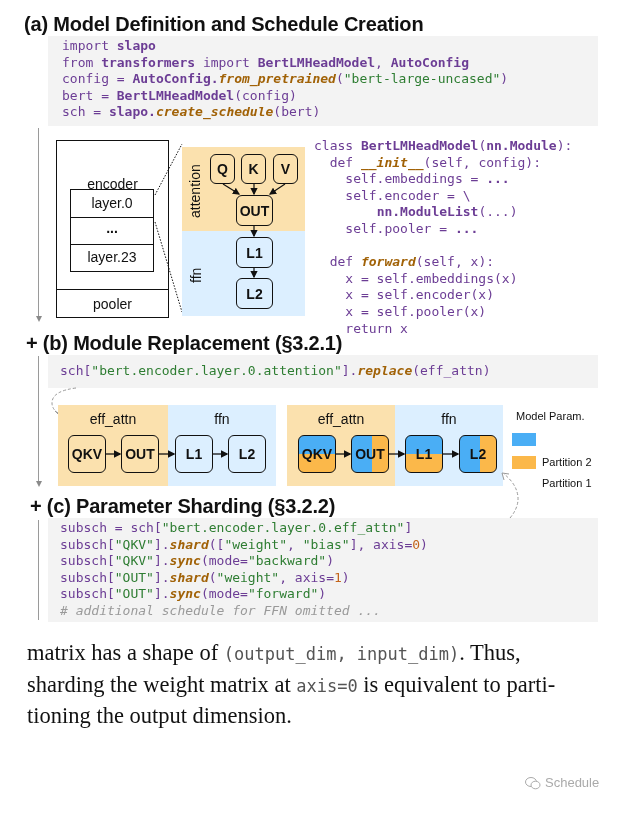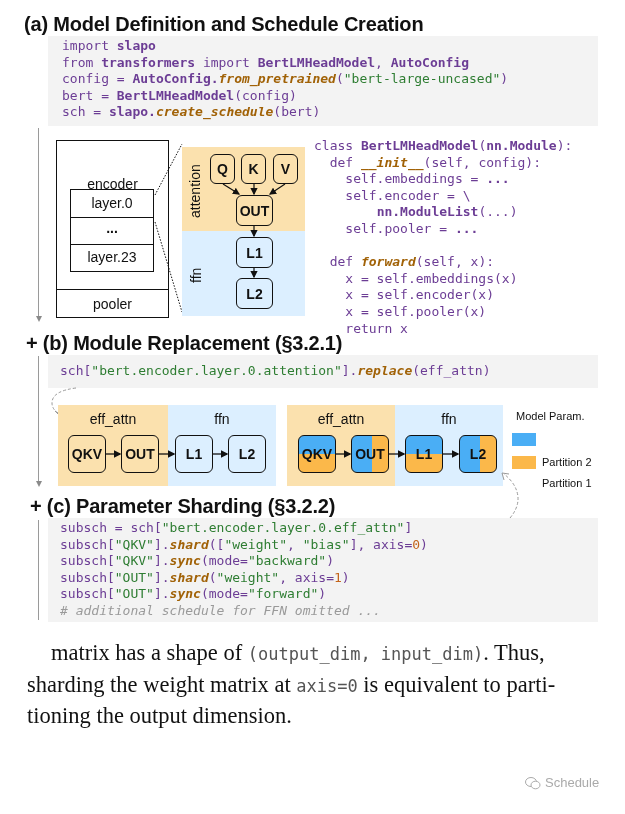--- a/index.html
+++ b/index.html
@@ -143,21 +143,21 @@
   <path d="M30,48 Q45,30 32,12 Q28,7 24,4" fill="none" stroke="#999" stroke-width="1" stroke-dasharray="3,2"></path>
   <path d="M24,10 L22,3 L29,4" fill="none" stroke="#999" stroke-width="1"></path>
 </svg>
 
 <div class="abs heading" style="left:30px;top:495px;">+ (c) Parameter Sharding (§3.2.2)</div>
 <div class="abs vline" style="left:38px;top:520px;height:100px;"></div>
 <div class="abs codeblock" style="left:48px;top:518px;width:550px;height:104px;padding:2px 0 0 12px;box-sizing:border-box;"><div class="codeline"><span class="t-plain">subsch = sch[</span><span class="t-str">"bert.encoder.layer.0.eff_attn"</span><span class="t-plain">]</span></div><div class="codeline"><span class="t-plain">subsch[</span><span class="t-str">"QKV"</span><span class="t-plain">].</span><span class="t-fn">shard</span><span class="t-plain">([</span><span class="t-str">"weight"</span><span class="t-plain">, </span><span class="t-str">"bias"</span><span class="t-plain">], axis=</span><span class="t-num">0</span><span class="t-plain">)</span></div><div class="codeline"><span class="t-plain">subsch[</span><span class="t-str">"QKV"</span><span class="t-plain">].</span><span class="t-fn">sync</span><span class="t-plain">(mode=</span><span class="t-str">"backward"</span><span class="t-plain">)</span></div><div class="codeline"><span class="t-plain">subsch[</span><span class="t-str">"OUT"</span><span class="t-plain">].</span><span class="t-fn">shard</span><span class="t-plain">(</span><span class="t-str">"weight"</span><span class="t-plain">, axis=</span><span class="t-num">1</span><span class="t-plain">)</span></div><div class="codeline"><span class="t-plain">subsch[</span><span class="t-str">"OUT"</span><span class="t-plain">].</span><span class="t-fn">sync</span><span class="t-plain">(mode=</span><span class="t-str">"forward"</span><span class="t-plain">)</span></div><div class="codeline"><span class="t-cmt"># additional schedule for FFN omitted ...</span></div></div>
 
 <div class="abs caption" style="left:27px;top:638px;width:575px;">
   <div>
-      <div style="white-space: nowrap; margin-left: 24px;"><span>matrix has a shape of </span><span class="mono">(output_dim, input_dim)</span><span>. Thus,</span></div>
+      <div style="white-space: nowrap;"><span>matrix has a shape of </span><span class="mono">(output_dim, input_dim)</span><span>. Thus,</span></div>
       <div style="white-space: nowrap;"><span>sharding the weight matrix at </span><span class="mono">axis=0</span><span> is equivalent to parti-</span></div>
       <div style="white-space: nowrap;"><span>tioning the output dimension.</span></div>
     </div>
 </div>
 
 <div class="abs" style="left:525px;top:775px;display:flex;align-items:center;gap:4px;color:#aaa;font-size:13px;">
   <svg width="16" height="14">
     <ellipse cx="6" cy="6" rx="5.5" ry="4.5" fill="none" stroke="#aaa" stroke-width="1"></ellipse>
     <ellipse cx="10.5" cy="9" rx="4.5" ry="3.8" fill="#fff" stroke="#aaa" stroke-width="1"></ellipse>
   </svg>

